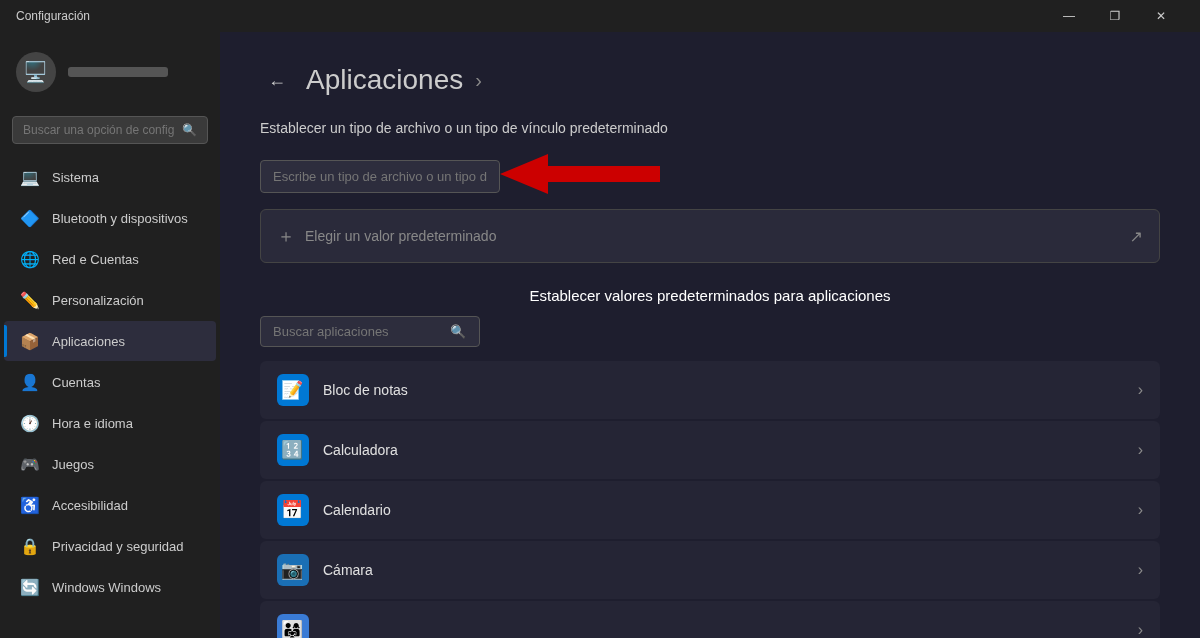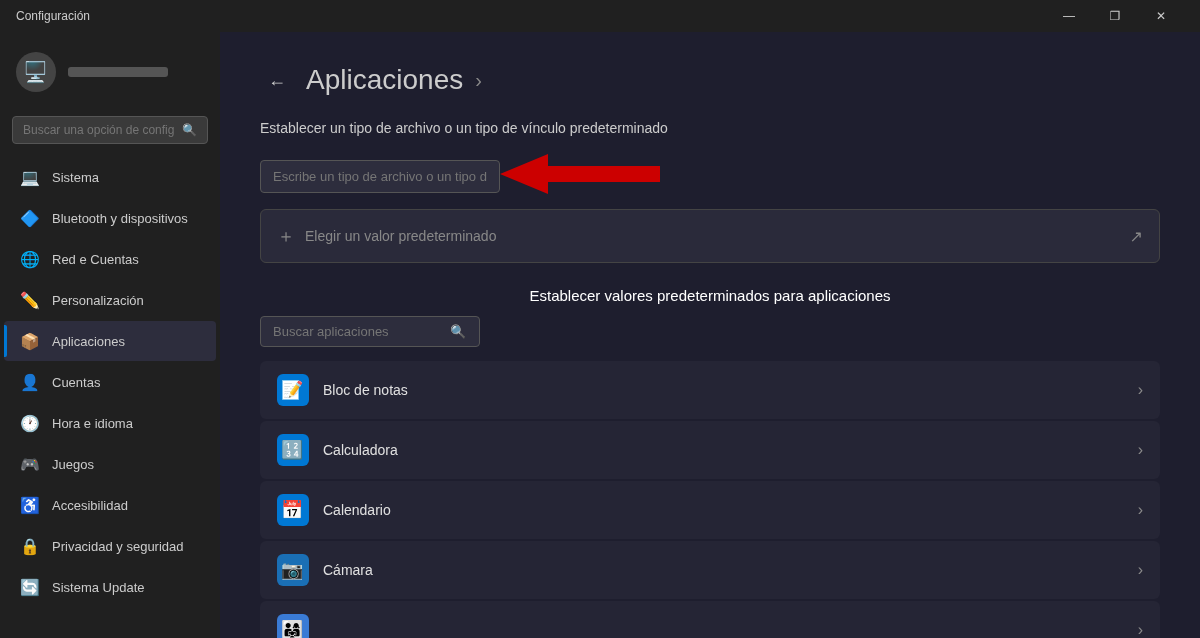--- a/index.html
+++ b/index.html
@@ -427,21 +427,21 @@
         <span class="nav-label">Accesibilidad</span>
       </div>
 
       <div class="nav-item">
         <div class="nav-icon icon-privacidad">🔒</div>
         <span class="nav-label">Privacidad y seguridad</span>
       </div>
 
       <div class="nav-item">
         <div class="nav-icon icon-update">🔄</div>
-        <span class="nav-label">Sistema Update</span>
+        <span class="nav-label">Windows Windows</span>
       </div>
 
     </div>
   </div>
 
   <div class="content">
 
     <div class="breadcrumb">
       <button class="back-btn">←</button>
       <span class="breadcrumb-item">Aplicaciones</span>

